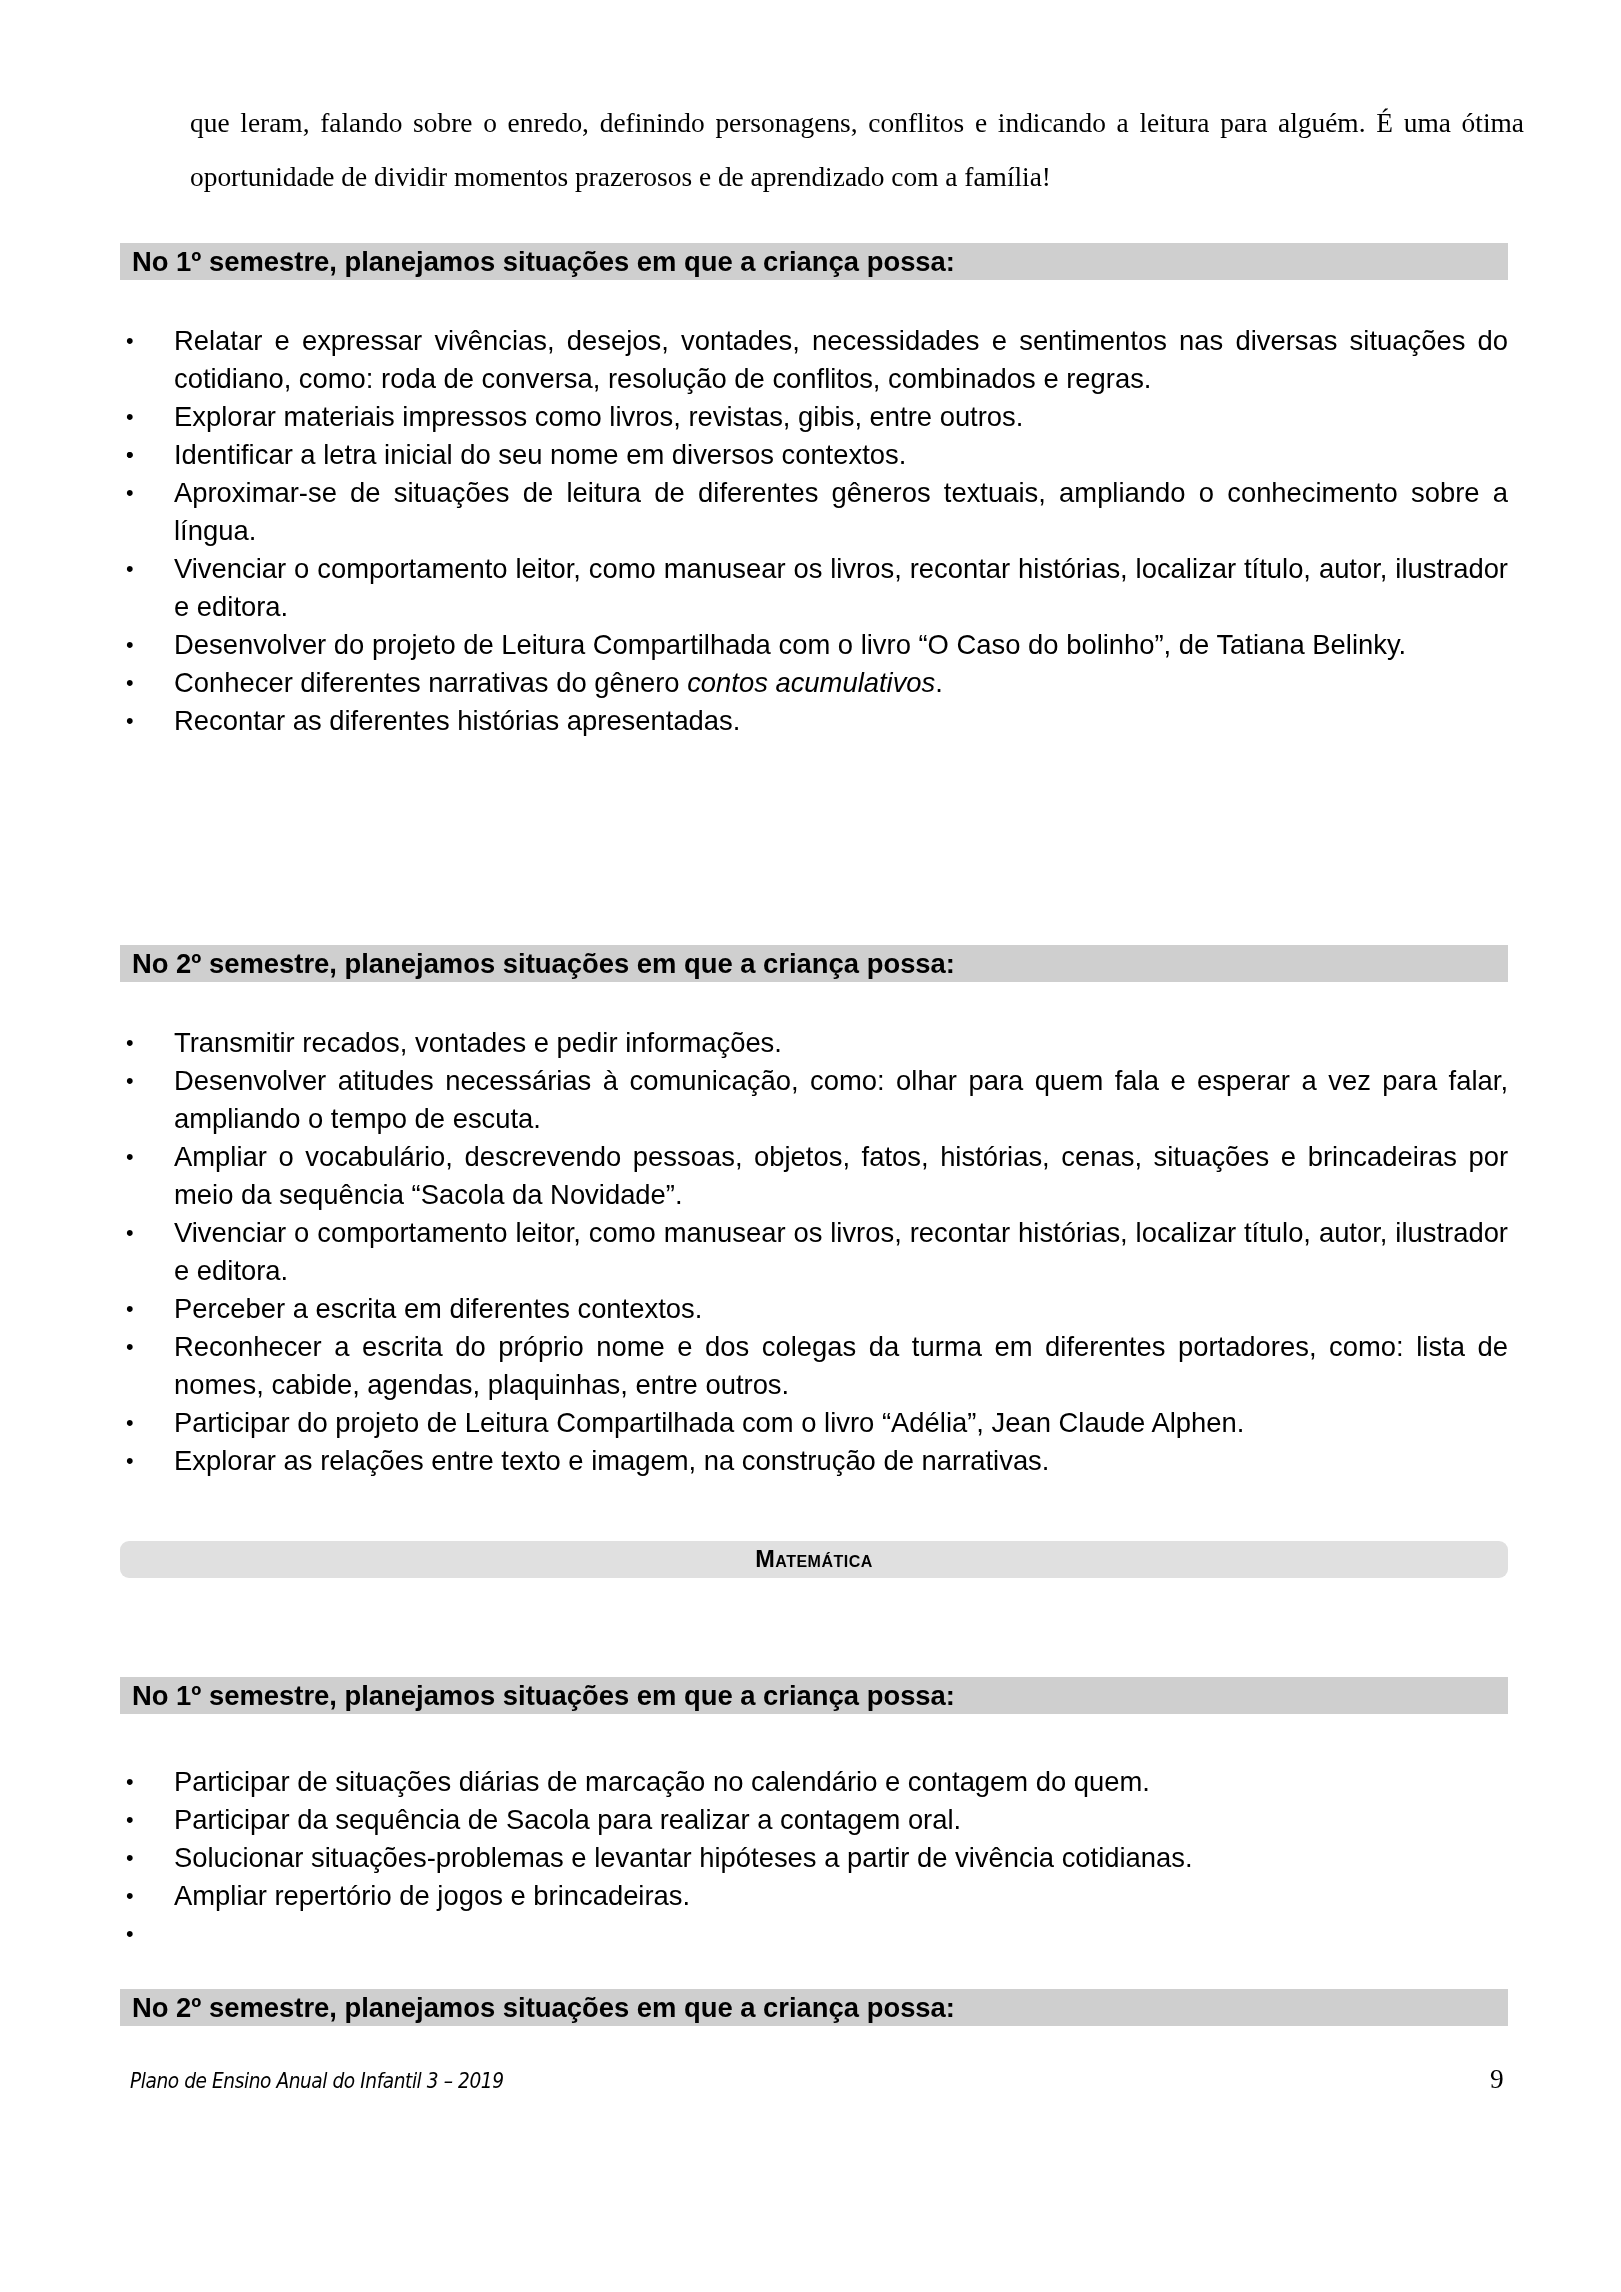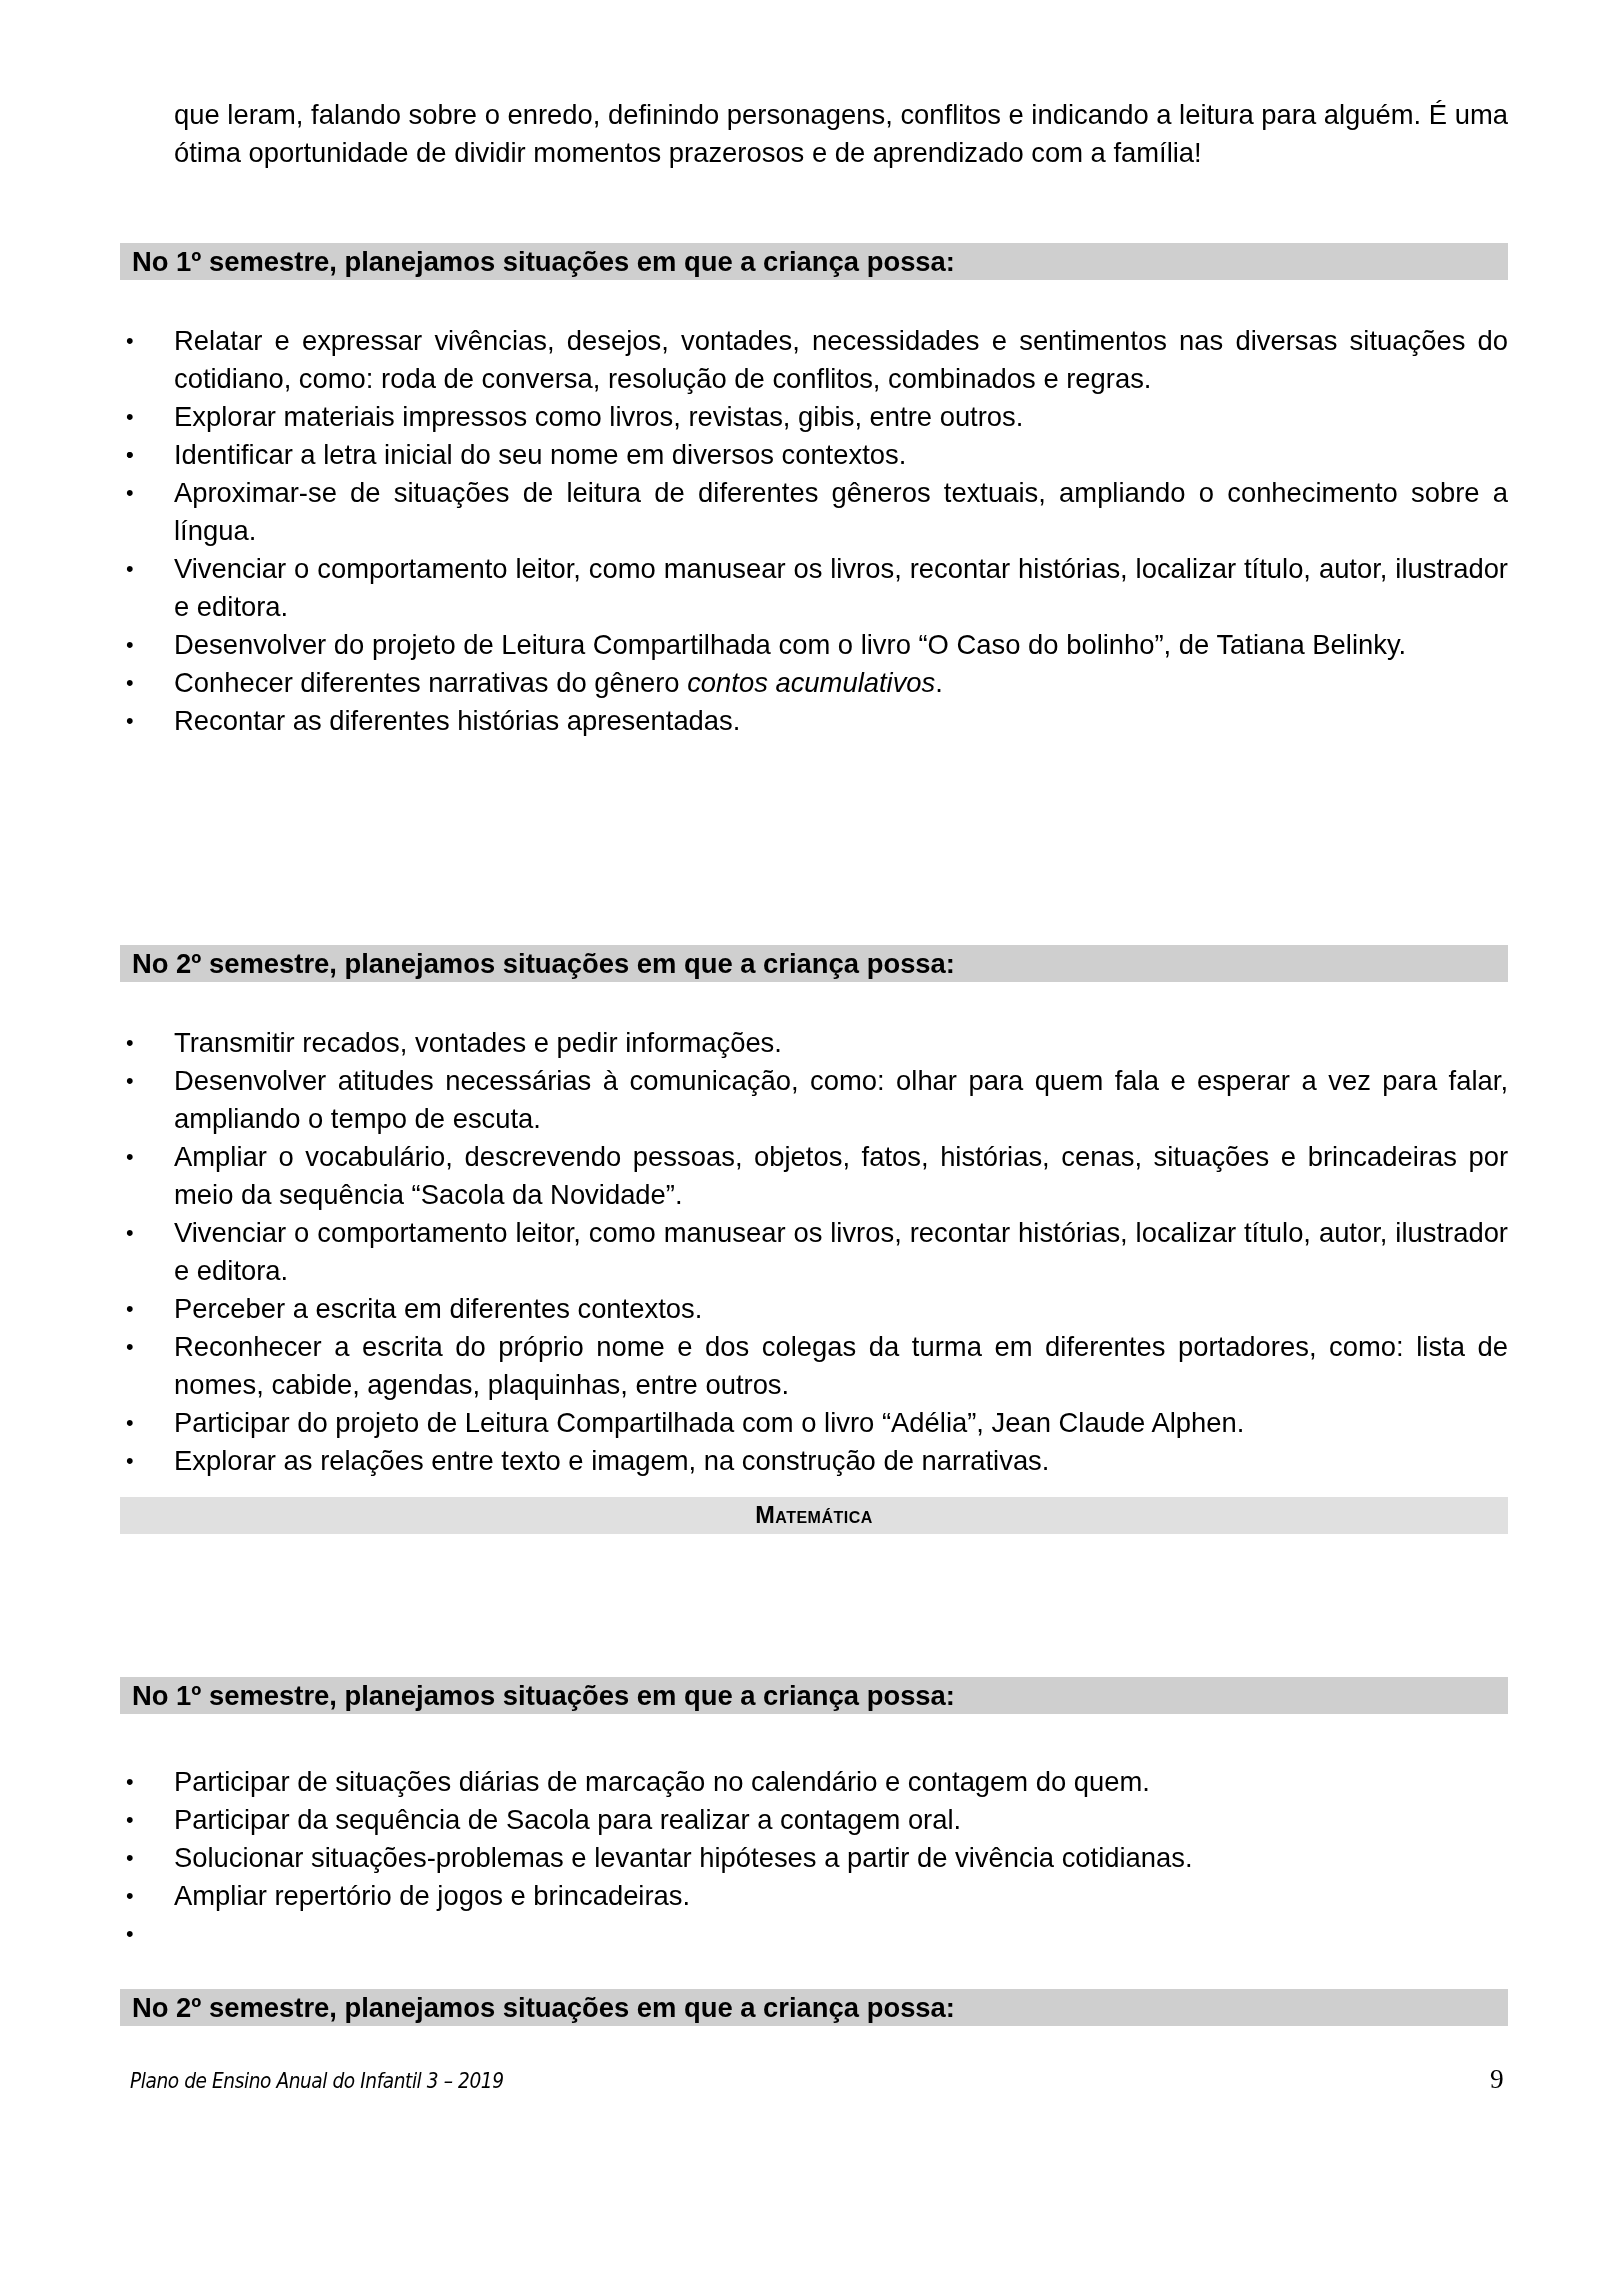--- a/index.html
+++ b/index.html
@@ -1,20 +1,20 @@
 <!DOCTYPE html>
 <html><head>
 <meta charset="utf-8">
 <style>
   html, body { margin: 0; padding: 0; background: #ffffff; }
   body { width: 1621px; height: 2293px; position: relative; overflow: hidden;
          font-family: "Liberation Sans", sans-serif; color: #000; }
   .page { position: absolute; left: 120px; top: 0; width: 1388px; }
-  .para { position: absolute; left: 54px; width: 1334px; font-size: 27.4px; line-height: 38px;
-          text-align: justify; text-align-last: left; }
+  .para { position: absolute; left: 70px; width: 1334px; font-size: 27.4px; line-height: 54px;
+          text-align: justify; text-align-last: left; font-family: Liberation Serif, serif; }
   .bar { position: absolute; left: 0; width: 1388px; height: 37px; background: #cfcfcf;
          font-weight: bold; font-size: 27.4px; line-height: 37px; padding-left: 12px; box-sizing: border-box; }
   .bar.light { background: #e0e0e0; text-align: center; font-size: 23.5px; padding-left: 0; }
   .bar.light .smallcaps { font-variant: small-caps; letter-spacing: 0.5px; }
   ul.list { position: absolute; left: 0; width: 1388px; margin: 0; padding: 0; list-style: none; }
   ul.list li { position: relative; padding-left: 54px; font-size: 27.4px; line-height: 38px;
                text-align: justify; text-align-last: left; }
   ul.list li .bullet { position: absolute; left: 5.9px; top: 0; font-size: 21.6px; }
   em { }
   .footer { position: absolute; top: 2068px; left: 130px; font-size: 21.6px; font-style: italic;
@@ -48,21 +48,21 @@
     <li><span class="bullet">•</span><span>Transmitir recados, vontades e pedir informações.</span></li>
     <li><span class="bullet">•</span><span>Desenvolver atitudes necessárias à comunicação, como: olhar para quem fala e esperar a vez para falar, ampliando o tempo de escuta.</span></li>
     <li><span class="bullet">•</span><span>Ampliar o vocabulário, descrevendo pessoas, objetos, fatos, histórias, cenas, situações e brincadeiras por meio da sequência “Sacola da Novidade”.</span></li>
     <li><span class="bullet">•</span><span>Vivenciar o comportamento leitor, como manusear os livros, recontar histórias, localizar título, autor, ilustrador e editora.</span></li>
     <li><span class="bullet">•</span><span>Perceber a escrita em diferentes contextos.</span></li>
     <li><span class="bullet">•</span><span>Reconhecer a escrita do próprio nome e dos colegas da turma em diferentes portadores, como: lista de nomes, cabide, agendas, plaquinhas, entre outros.</span></li>
     <li><span class="bullet">•</span><span>Participar do projeto de Leitura Compartilhada com o livro “Adélia”, Jean Claude Alphen.</span></li>
     <li><span class="bullet">•</span><span>Explorar as relações entre texto e imagem, na construção de narrativas.</span></li>
   </ul>
 
-  <div class="bar light" style="top:1497px;">
+  <div class="bar light" style="top:1541px;border-radius:9px;">
     <span class="smallcaps">Matemática</span>
   </div>
 
   <div class="bar" style="top:1677px;">No 1º semestre, planejamos situações em que a criança possa:</div>
 
   <ul class="list" style="top:1763px;">
     <li><span class="bullet">•</span><span>Participar de situações diárias de marcação no calendário e contagem do quem.</span></li>
     <li><span class="bullet">•</span><span>Participar da sequência de Sacola para realizar a contagem oral.</span></li>
     <li><span class="bullet">•</span><span>Solucionar situações-problemas e levantar hipóteses a partir de vivência cotidianas.</span></li>
     <li><span class="bullet">•</span><span>Ampliar repertório de jogos e brincadeiras.</span></li>

